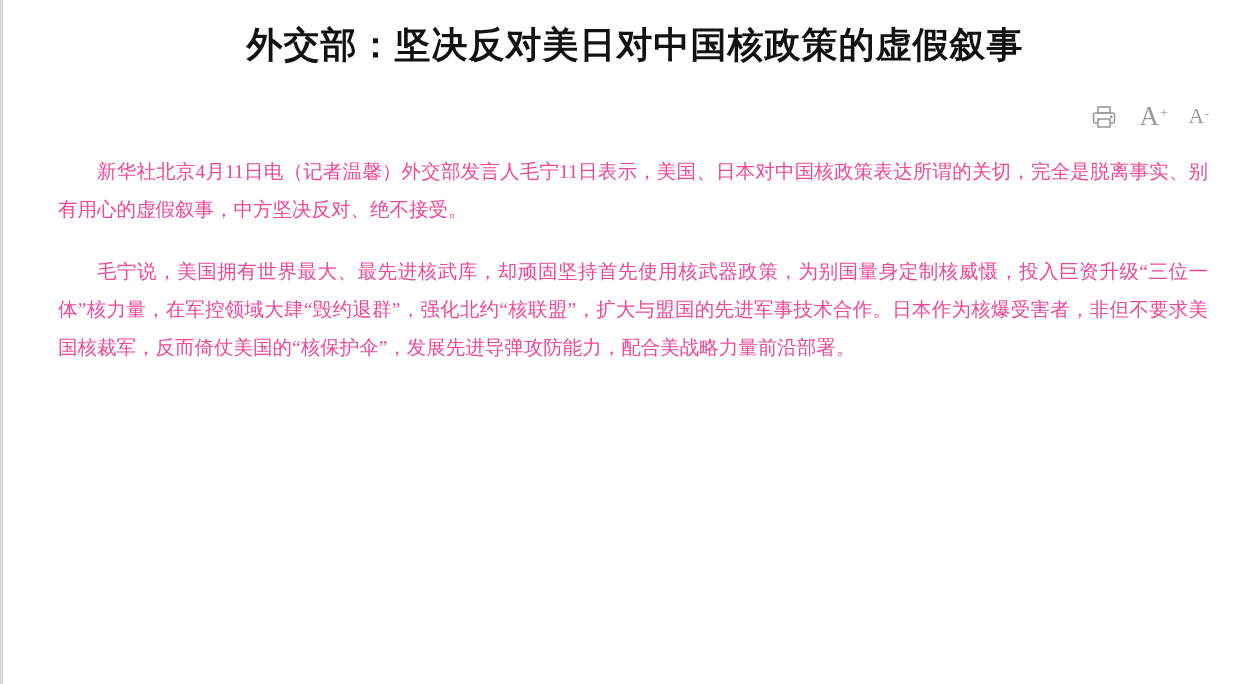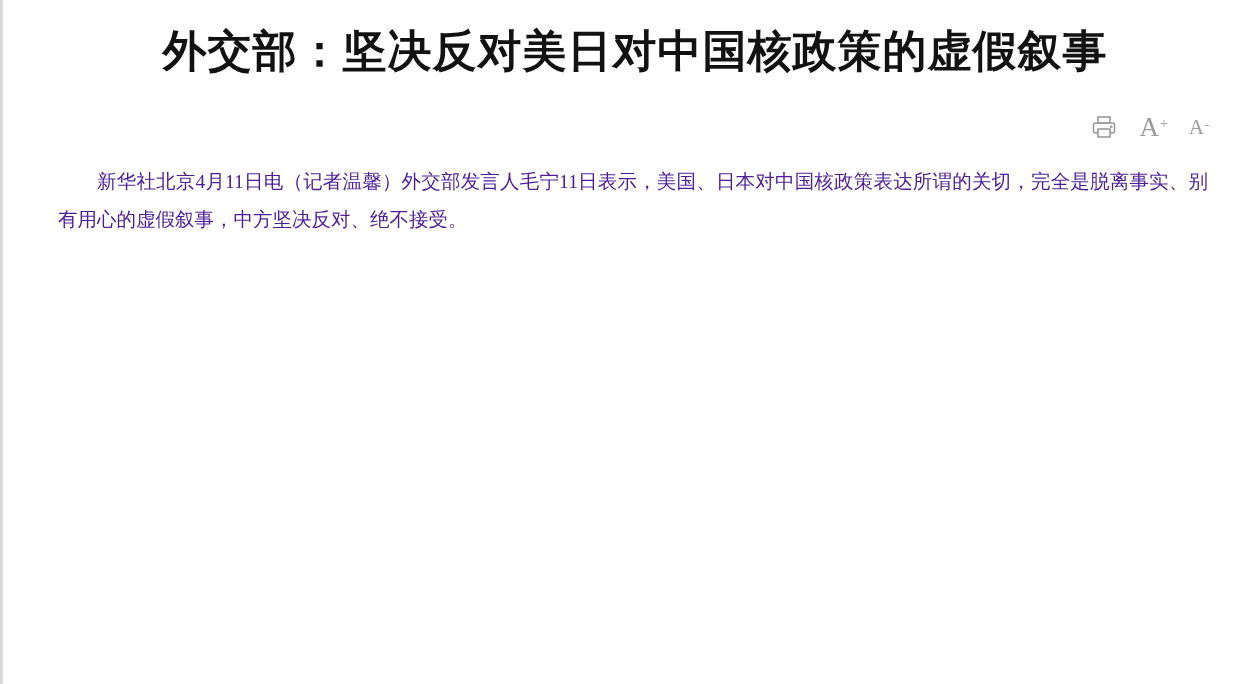--- a/index.html
+++ b/index.html
@@ -31,21 +31,21 @@
   }
   .article {
     position: absolute;
     left: 40px;
     top: 0;
     width: 1190px;
   }
   .article-title {
     font-family: "Liberation Sans", "DejaVu Sans", sans-serif;
     font-weight: bold;
-    font-size: 44px;
+    font-size: 36px;
     line-height: 1.3;
     text-align: center;
     color: #121212;
     margin: 22px 0 0 0;
     padding: 0 40px;
     letter-spacing: 1px;
   }
   .toolbar {
     display: flex;
     align-items: center;
@@ -92,21 +92,21 @@
   .body-text {
     margin-top: 18px;
     padding: 0 22px 0 18px;
   }
   .body-text p {
     margin: 0 0 24px 0;
     font-size: 19.5px;
     line-height: 1.95;
     text-align: justify;
     text-indent: 2em;
-    color: #4c1d95;
+    color: #ec4899;
     font-family: "Liberation Serif", "DejaVu Serif", serif;
   }
 </style>
 </head>
 <body>
 
 <div class="page">
 
   <div class="left-rule"></div>
 
@@ -132,16 +132,17 @@
 
       <span class="tool-btn font-small">
         <span>A</span>
           <span class="sup">-</span>
       </span>
 
     </div>
 
     <div class="body-text">
       <p>新华社北京4月11日电（记者温馨）外交部发言人毛宁11日表示，美国、日本对中国核政策表达所谓的关切，完全是脱离事实、别有用心的虚假叙事，中方坚决反对、绝不接受。</p>
+      <p>毛宁说，美国拥有世界最大、最先进核武库，却顽固坚持首先使用核武器政策，为别国量身定制核威慑，投入巨资升级“三位一体”核力量，在军控领域大肆“毁约退群”，强化北约“核联盟”，扩大与盟国的先进军事技术合作。日本作为核爆受害者，非但不要求美国核裁军，反而倚仗美国的“核保护伞”，发展先进导弹攻防能力，配合美战略力量前沿部署。</p>
     </div>
 
   </div>
 </div>
 
 </body></html>

